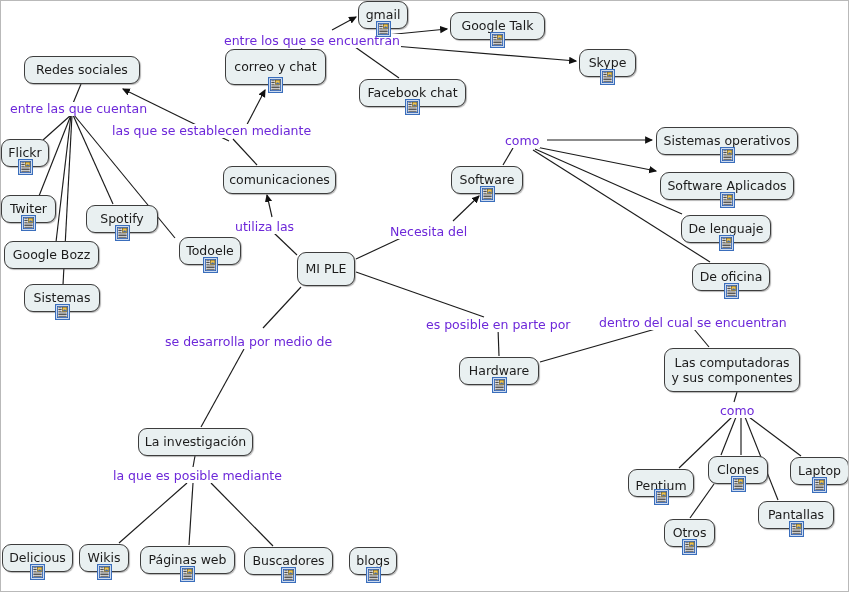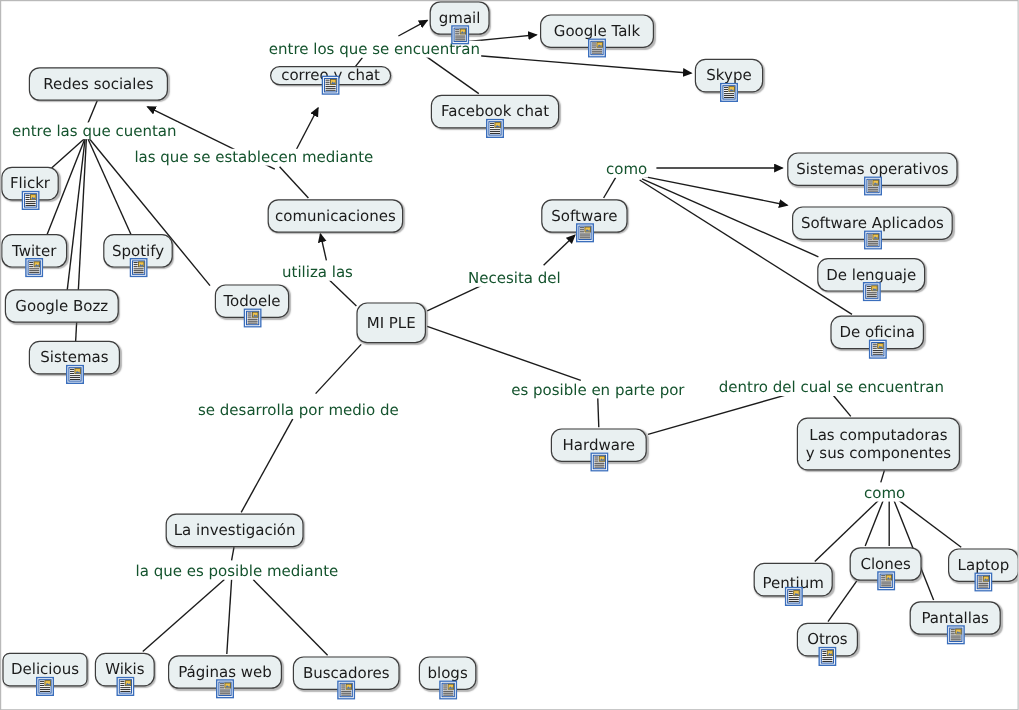--- a/index.html
+++ b/index.html
@@ -41,21 +41,21 @@
     position:absolute;
     bottom:-9px;
     width:15px;
     height:16px;
     z-index:6;
   }
   .res-icon svg{display:block;}
   .edge-label{
     position:absolute;
     font-size:12.5px;
-    color:#14532d;
+    color:#6d28d9;
     white-space:pre;
     background:#ffffff;
     line-height:14px;
     z-index:4;
     padding:0 1px;
   }
 </style>
 </head>
 <body>
 
@@ -168,21 +168,21 @@
               <rect x="3.3" y="3.4" width="3.4" height="0.85"></rect>
               <rect x="3.3" y="5.1" width="3.4" height="0.85"></rect>
               <rect x="3.3" y="6.8" width="3.4" height="0.85"></rect>
               <rect x="3.3" y="8.6" width="8.4" height="0.85"></rect>
               <rect x="3.3" y="10.2" width="8.4" height="0.85"></rect>
               <rect x="3.3" y="11.8" width="8.4" height="0.85"></rect>
             </g>
           </svg>
         </span>
       </div>
-      <div class="node" style="left: 85px; top: 194px; width: 58px; height: 28px;">
+      <div class="node" style="left: 85px; top: 204px; width: 72px; height: 28px;">
         <span class="label">Spotify</span>
         <span class="res-icon">
           <svg width="15" height="16" viewBox="0 0 15 16">
             <rect x="0.5" y="0.5" width="14" height="15" fill="#ffffff" stroke="#3a6ebc" stroke-width="1.4"></rect>
             <rect x="2.4" y="2.4" width="10.2" height="11.2" fill="#fdfdfd" stroke="#2d5fae" stroke-width="0.9"></rect>
             <rect x="7.4" y="3.2" width="4.6" height="4.2" fill="#f0c24a" stroke="#6a5a22" stroke-width="0.7"></rect>
             <path d="M7.9,7.0 L9.2,4.9 L10.2,6.2 L11.0,5.3 L11.6,7.0 Z" fill="#4b6fa8"></path>
             <g fill="#2f2f2f">
               <rect x="3.3" y="3.4" width="3.4" height="0.85"></rect>
               <rect x="3.3" y="5.1" width="3.4" height="0.85"></rect>
@@ -206,21 +206,21 @@
               <rect x="3.3" y="3.4" width="3.4" height="0.85"></rect>
               <rect x="3.3" y="5.1" width="3.4" height="0.85"></rect>
               <rect x="3.3" y="6.8" width="3.4" height="0.85"></rect>
               <rect x="3.3" y="8.6" width="8.4" height="0.85"></rect>
               <rect x="3.3" y="10.2" width="8.4" height="0.85"></rect>
               <rect x="3.3" y="11.8" width="8.4" height="0.85"></rect>
             </g>
           </svg>
         </span>
       </div>
-      <div class="node" style="left: 224px; top: 54px; width: 101px; height: 16px;">
+      <div class="node" style="left: 224px; top: 48px; width: 101px; height: 36px;">
         <span class="label">correo y chat</span>
         <span class="res-icon">
           <svg width="15" height="16" viewBox="0 0 15 16">
             <rect x="0.5" y="0.5" width="14" height="15" fill="#ffffff" stroke="#3a6ebc" stroke-width="1.4"></rect>
             <rect x="2.4" y="2.4" width="10.2" height="11.2" fill="#fdfdfd" stroke="#2d5fae" stroke-width="0.9"></rect>
             <rect x="7.4" y="3.2" width="4.6" height="4.2" fill="#f0c24a" stroke="#6a5a22" stroke-width="0.7"></rect>
             <path d="M7.9,7.0 L9.2,4.9 L10.2,6.2 L11.0,5.3 L11.6,7.0 Z" fill="#4b6fa8"></path>
             <g fill="#2f2f2f">
               <rect x="3.3" y="3.4" width="3.4" height="0.85"></rect>
               <rect x="3.3" y="5.1" width="3.4" height="0.85"></rect>
@@ -523,21 +523,21 @@
               <rect x="3.3" y="8.6" width="8.4" height="0.85"></rect>
               <rect x="3.3" y="10.2" width="8.4" height="0.85"></rect>
               <rect x="3.3" y="11.8" width="8.4" height="0.85"></rect>
             </g>
           </svg>
         </span>
       </div>
       <div class="node" style="left: 137px; top: 427px; width: 115px; height: 28px;">
         <span class="label">La investigación</span>
       </div>
-      <div class="node" style="left: 1px; top: 543px; width: 71px; height: 28px; border-radius: 6px;">
+      <div class="node" style="left: 1px; top: 543px; width: 71px; height: 28px;">
         <span class="label">Delicious</span>
         <span class="res-icon">
           <svg width="15" height="16" viewBox="0 0 15 16">
             <rect x="0.5" y="0.5" width="14" height="15" fill="#ffffff" stroke="#3a6ebc" stroke-width="1.4"></rect>
             <rect x="2.4" y="2.4" width="10.2" height="11.2" fill="#fdfdfd" stroke="#2d5fae" stroke-width="0.9"></rect>
             <rect x="7.4" y="3.2" width="4.6" height="4.2" fill="#f0c24a" stroke="#6a5a22" stroke-width="0.7"></rect>
             <path d="M7.9,7.0 L9.2,4.9 L10.2,6.2 L11.0,5.3 L11.6,7.0 Z" fill="#4b6fa8"></path>
             <g fill="#2f2f2f">
               <rect x="3.3" y="3.4" width="3.4" height="0.85"></rect>
               <rect x="3.3" y="5.1" width="3.4" height="0.85"></rect>

